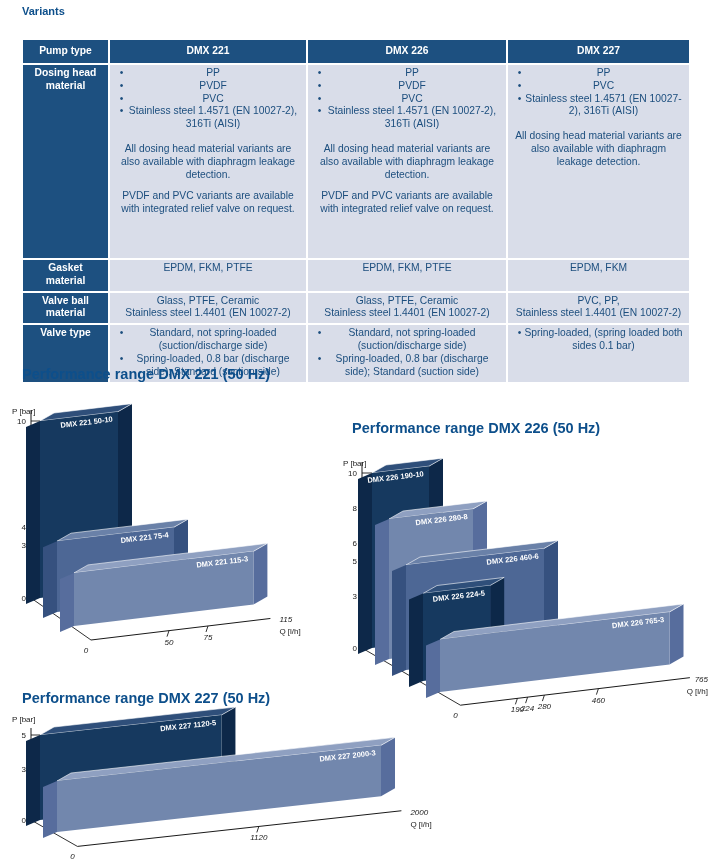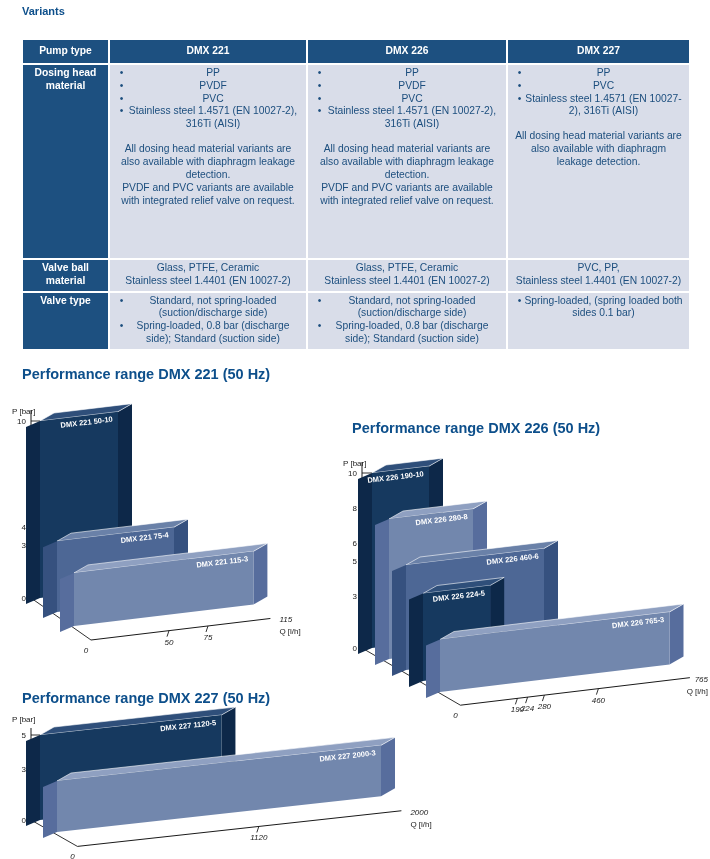--- a/index.html
+++ b/index.html
@@ -12,21 +12,21 @@
   .page-title{position:absolute;left:22px;top:5px;margin:0;font-size:11px;font-weight:bold;color:var(--heading)}
   table.variants{position:absolute;left:21px;top:38px;width:668px;border-collapse:collapse;table-layout:fixed}
   table.variants th,table.variants td{border:2px solid #fff;vertical-align:top;text-align:center;
        font-size:10.3px;line-height:1.25;padding:2px 6px 3px 6px}
   table.variants thead th{background:var(--th-bg);color:#fff;font-weight:bold;padding-top:5px;padding-bottom:5px}
   table.variants tbody th{background:var(--th-bg);color:#fff;font-weight:bold}
   table.variants tbody td{background:var(--cell-bg);color:var(--cell-text)}
   .bul{display:flex}
   .bul .dot{flex:none;width:10px;padding-left:1px}
   .bul .txt{flex:1}
-  .para{margin-top:0}
+  .para{margin-top:8px}
   .para.gap{margin-top:12px}
   .chart{position:absolute}
   .chart h2{margin:0;padding-left:12px;font-size:14.5px;font-weight:bold;color:var(--heading);white-space:nowrap}
   .chart svg{position:absolute;left:0;overflow:visible;display:block}
 </style>
 </head>
 <body>
 
 <h1 class="page-title">Variants</h1>
 
@@ -95,20 +95,32 @@
           </div>
           <div class="bul">
             <span class="dot">•</span>
             <span class="txt">PVC</span>
           </div>
           <div class="bul">
             <span class="dot">•</span>
             <span class="txt">Stainless steel 1.4571 (EN 10027-2), 316Ti (AISI)</span>
           </div>
           <div class="para gap">All dosing head material variants are also available with diaphragm leakage detection.</div>
+        </td>
+      </tr>
+      <tr style="height: 22px;">
+        <th>Gasket material</th>
+        <td>
+          <div>EPDM, FKM, PTFE</div>
+        </td>
+        <td>
+          <div>EPDM, FKM, PTFE</div>
+        </td>
+        <td>
+          <div>EPDM, FKM</div>
         </td>
       </tr>
       <tr style="height: 28px;">
         <th>Valve ball material</th>
         <td>
           <div>Glass, PTFE, Ceramic</div>
           <div>Stainless steel 1.4401 (EN 10027-2)</div>
         </td>
         <td>
           <div>Glass, PTFE, Ceramic</div>

